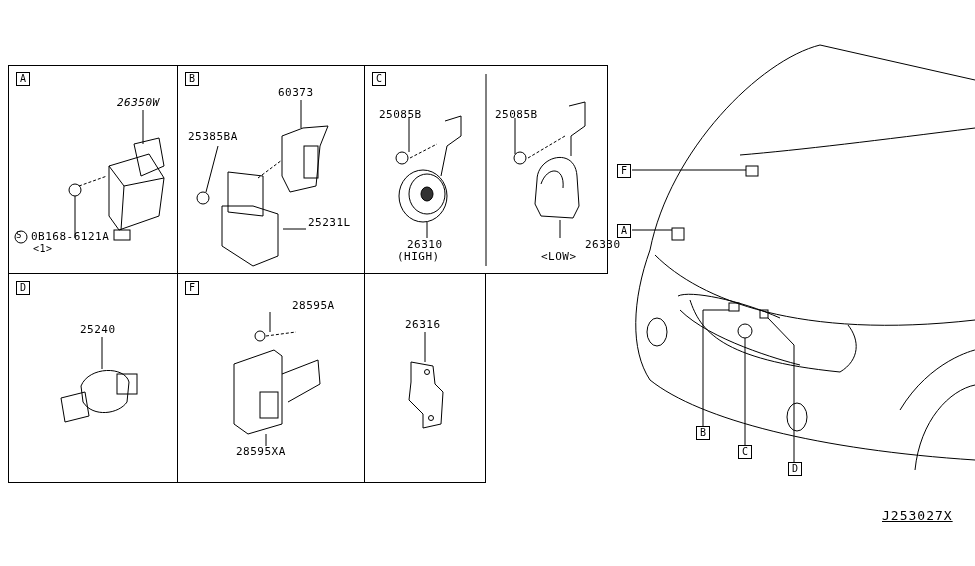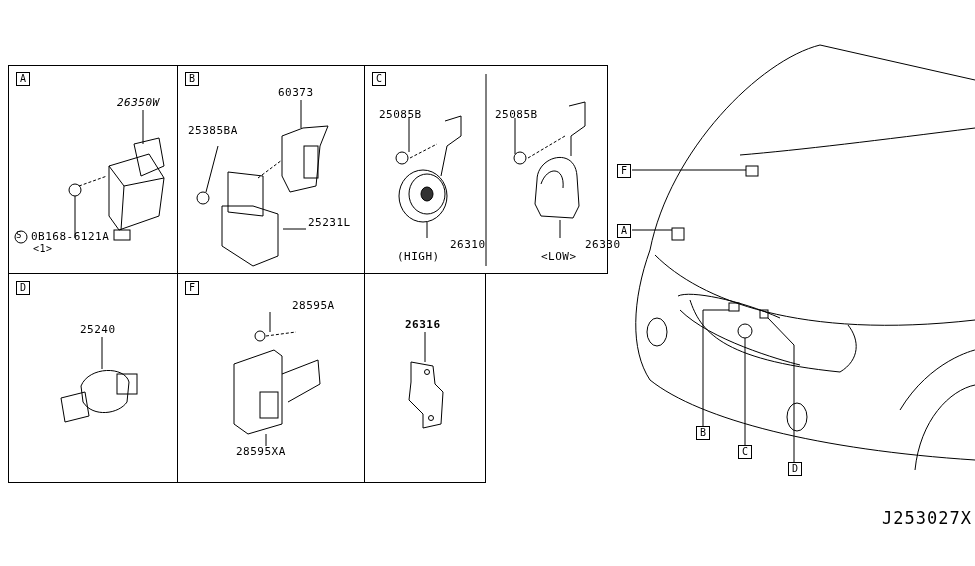--- a/index.html
+++ b/index.html
@@ -5,21 +5,21 @@
   html, body { margin:0; padding:0; background:#ffffff; }
   body { width:975px; height:566px; position:relative; overflow:hidden;
          font-family:"DejaVu Sans Mono", monospace; color:#000; }
   .panel { position:absolute; border:1px solid #000; box-sizing:border-box; }
   .letter { position:absolute; width:12px; height:12px; border:1px solid #000;
             font-size:10px; line-height:12px; text-align:center; background:#fff; }
   .pn { position:absolute; font-size:11px; letter-spacing:0.5px; white-space:nowrap; }
   svg { position:absolute; left:0; top:0; }
   .callout { position:absolute; width:12px; height:12px; border:1px solid #000;
              font-size:10px; line-height:12px; text-align:center; background:#fff; }
-  .diagid { position:absolute; font-size:17px; letter-spacing:1px; }
+  .diagid { position:absolute; font-size:13px; letter-spacing:1px;text-decoration:underline; }
 </style>
 </head>
 <body>
 
 <div class="panel" style="left:8px;top:65px;width:170px;height:209px;">
   <div class="letter" style="left:7px;top:6px;">A</div>
   <div class="pn" style="left:108px;top:30px;font-style:italic;">26350W</div>
   <svg width="170" height="209">
     <line x1="134" y1="44" x2="134" y2="78" stroke="#000"></line>
     <path d="M125 78 L150 72 L155 100 L132 110 Z" fill="none" stroke="#000"></path>
@@ -34,21 +34,21 @@
     <circle cx="12" cy="171" r="6" fill="none" stroke="#000"></circle>
   </svg>
   <div class="pn" style="left:7px;top:164px;font-size:9px;">S</div>
   <div class="pn" style="left:22px;top:164px;">0B168-6121A</div>
   <div class="pn" style="left:24px;top:177px;font-size:10px;">&lt;1&gt;</div>
 </div>
 
 <div class="panel" style="left:177px;top:65px;width:188px;height:209px;">
   <div class="letter" style="left:7px;top:6px;">B</div>
   <div class="pn" style="left:100px;top:20px;">60373</div>
-  <div class="pn" style="left:10px;top:58px;">25385BA</div>
+  <div class="pn" style="left:10px;top:64px;">25385BA</div>
   <div class="pn" style="left:130px;top:150px;">25231L</div>
   <svg width="188" height="209">
     <line x1="123" y1="34" x2="123" y2="62" stroke="#000"></line>
     <path d="M104 70 L125 62 L150 60 L142 80 L138 120 L112 126 L104 110 Z" fill="none" stroke="#000"></path>
     <rect x="126" y="80" width="14" height="32" fill="none" stroke="#000"></rect>
     <path d="M50 106 L85 110 L85 150 L50 146 Z" fill="none" stroke="#000"></path>
     <path d="M44 140 L75 140 L100 148 L100 190 L75 200 L44 180 Z" fill="none" stroke="#000"></path>
     <line x1="80" y1="112" x2="104" y2="94" stroke="#000" stroke-dasharray="3,2"></line>
     <circle cx="25" cy="132" r="6" fill="none" stroke="#000"></circle>
     <line x1="40" y1="80" x2="28" y2="126" stroke="#000"></line>
@@ -70,21 +70,21 @@
     <line x1="62" y1="156" x2="62" y2="172" stroke="#000"></line>
     <line x1="150" y1="52" x2="150" y2="88" stroke="#000"></line>
     <circle cx="155" cy="92" r="6" fill="none" stroke="#000"></circle>
     <path d="M204 40 L220 36 L220 60 L206 70 L206 90" fill="none" stroke="#000"></path>
     <line x1="163" y1="92" x2="200" y2="70" stroke="#000" stroke-dasharray="3,2"></line>
     <path d="M172 114 C172 90 210 80 212 110 L214 140 L208 152 L176 150 L170 138 Z" fill="none" stroke="#000"></path>
     <path d="M176 118 C182 100 200 100 198 122" fill="none" stroke="#000"></path>
     <line x1="195" y1="154" x2="195" y2="172" stroke="#000"></line>
   </svg>
   <div class="pn" style="left:14px;top:42px;">25085B</div>
-  <div class="pn" style="left:42px;top:172px;margin-left:43px;">26310</div>
+  <div class="pn" style="left:42px;top:172px;">26310</div>
   <div class="pn" style="left:32px;top:184px;">(HIGH)</div>
   <div class="pn" style="left:130px;top:42px;">25085B</div>
   <div class="pn" style="left:176px;top:172px;margin-left:44px;">26330</div>
   <div class="pn" style="left:176px;top:184px;">&lt;LOW&gt;</div>
 </div>
 
 <div class="panel" style="left:8px;top:273px;width:170px;height:210px;">
   <div class="letter" style="left:7px;top:7px;">D</div>
   <div class="pn" style="left:71px;top:49px;">25240</div>
   <svg width="170" height="210">
@@ -103,21 +103,21 @@
     <line x1="92" y1="38" x2="92" y2="58" stroke="#000"></line>
     <circle cx="82" cy="62" r="5" fill="none" stroke="#000"></circle>
     <line x1="88" y1="62" x2="118" y2="58" stroke="#000" stroke-dasharray="3,2"></line>
     <path d="M56 90 L96 76 L104 82 L104 150 L70 160 L56 150 Z" fill="none" stroke="#000"></path>
     <path d="M104 100 L140 86 L142 110 L110 128" fill="none" stroke="#000"></path>
     <rect x="82" y="118" width="18" height="26" fill="none" stroke="#000"></rect>
     <line x1="88" y1="160" x2="88" y2="172" stroke="#000"></line>
   </svg>
 </div>
 
-<div class="panel" style="left:364px;top:273px;width:122px;height:210px;font-weight:bold;">
+<div class="panel" style="left:364px;top:273px;width:122px;height:210px;">
   <div class="pn" style="left:40px;top:44px;">26316</div>
   <svg width="122" height="210">
     <line x1="60" y1="58" x2="60" y2="88" stroke="#000"></line>
     <path d="M46 88 L68 92 L70 110 L78 118 L76 150 L58 154 L58 140 L44 126 L46 108 Z" fill="none" stroke="#000"></path>
     <circle cx="62" cy="98" r="2.5" fill="none" stroke="#000"></circle>
     <circle cx="66" cy="144" r="2.5" fill="none" stroke="#000"></circle>
   </svg>
 </div>
 
 <svg width="975" height="566">

